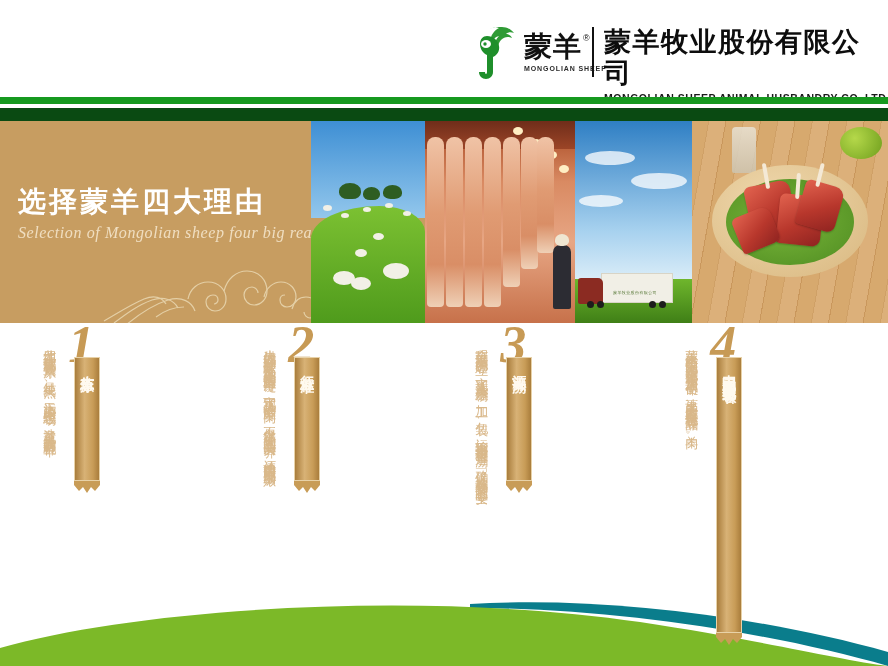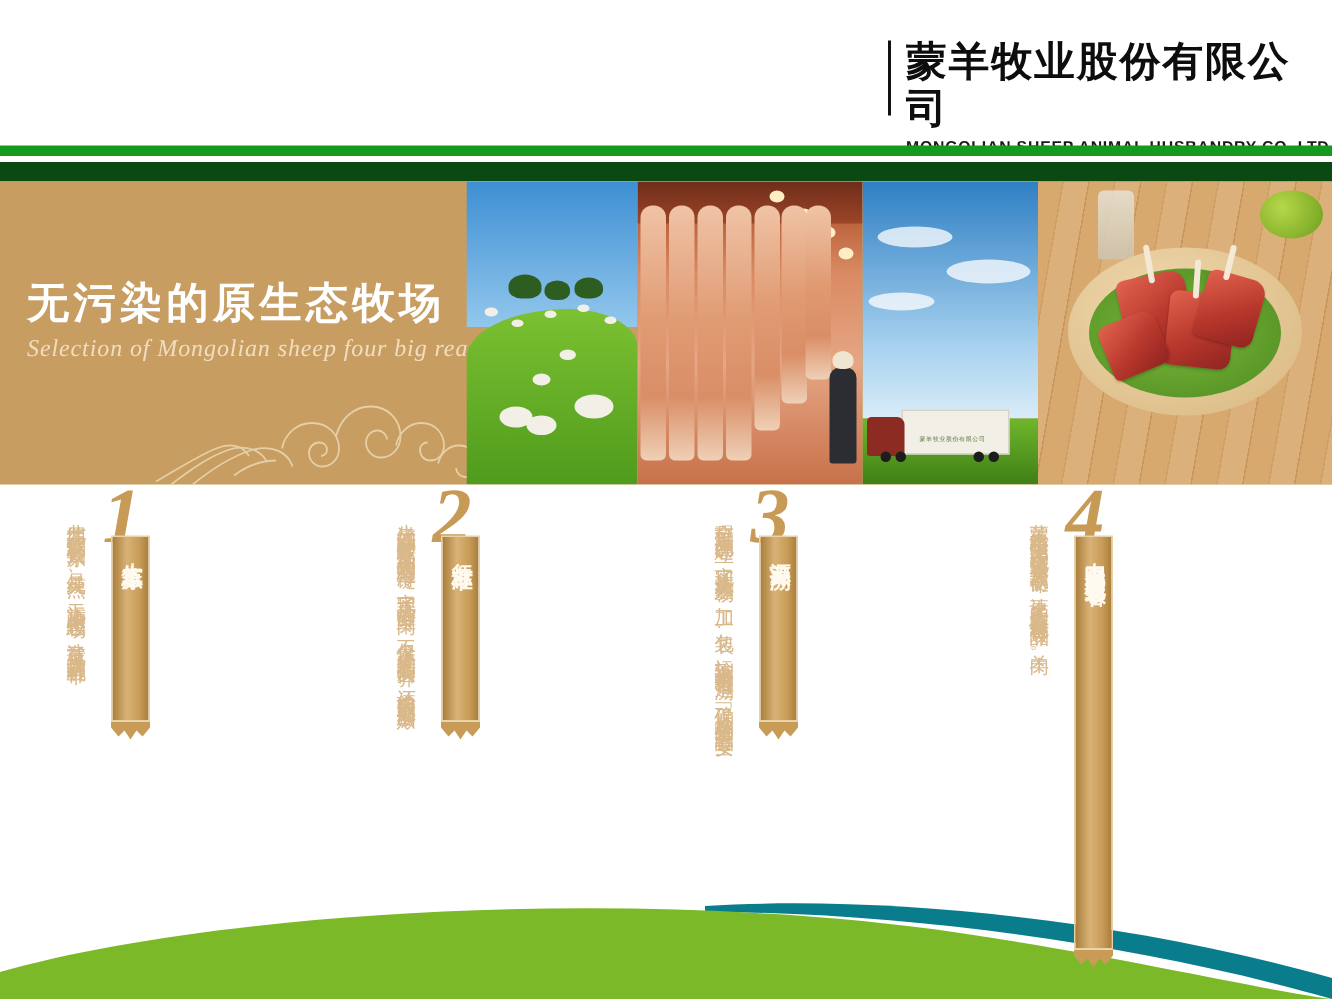--- a/index.html
+++ b/index.html
@@ -172,36 +172,51 @@
   .r4 .body-text { max-height:250px; }
 
   
   #waves { position:absolute; left:0; bottom:0; width:888px; height:110px; }
 </style>
 </head>
 <body>
 
 <div id="header">
 
+  <div id="logo-block">
+    <svg id="logo-mark" viewBox="0 0 46 56">
+      <path d="M30 3c4 0 9 2 12 6-3-1-6-1-8 1 3 0 5 2 6 4-4-2-8-1-11 2-2 2-3 5-3 8h-4c0-5 2-9 5-12-4 1-7 4-8 8-2-6 2-13 8-16-3-1-6-1-9 1 3-2 7-2 12-2z" fill="#2f9b35"></path>
+      <path d="M15 12c6 0 11 4 12 10 1 5-2 9-6 11v15c0 4-3 7-7 7s-7-3-7-7h6c0 1 .5 2 1 2s1-1 1-2V31c-4-2-7-6-7-11 0-5 3-8 7-8z" fill="#1f8f2b"></path>
+      <ellipse cx="14" cy="20" rx="5" ry="4" fill="#fff"></ellipse>
+      <circle cx="13" cy="20" r="1.7" fill="#1f8f2b"></circle>
+    </svg>
+    <div id="logo-wordmark">
+      <div id="logo-cn-row">
+        <span id="logo-cn">蒙羊</span>
+        <span id="logo-reg">®</span>
+      </div>
+      <div id="logo-en">MONGOLIAN SHEEP</div>
+    </div>
+  </div>
 
   <div id="logo-divider"></div>
 
   <div id="company-block">
     <div id="company-cn">蒙羊牧业股份有限公司</div>
     <div id="company-en">MONGOLIAN SHEEP ANIMAL HUSBANDRY CO. LTD</div>
   </div>
 </div>
 
 <div id="rule-bright"></div>
 <div id="rule-gap"></div>
 <div id="rule-dark"></div>
 
 <div id="banner">
 
-  <div id="banner-title">无污染的原生态牧场</div>
+  <div id="banner-title">选择蒙羊四大理由</div>
   <div id="banner-subtitle">Selection of Mongolian sheep four big reasons</div>
 
   <svg id="banner-swirl" viewBox="0 0 230 75" fill="none" stroke="#e4cfa6" stroke-width="1.2">
     <path d="M8 70c14-8 26-16 40-22 10-4 18-2 22 5"></path>
     <path d="M18 72c12-9 24-18 38-23 12-4 22 0 26 8"></path>
     <path d="M30 74c12-10 26-20 42-25 14-4 24 2 27 11"></path>
     <path d="M92 48c2-10 10-17 20-17 11 0 18 8 18 17 0 7-5 12-11 12-5 0-9-4-9-9 0-4 3-7 7-7 3 0 5 2 5 5 0 2-2 4-4 4"></path>
     <path d="M128 40c3-12 12-20 23-20 12 0 20 9 20 20 0 8-6 14-13 14-6 0-10-5-10-10 0-4 3-8 8-8 3 0 6 3 6 6"></path>
     <path d="M168 46c2-9 9-15 17-15 9 0 15 7 15 15 0 6-4 10-9 10-4 0-7-3-7-7 0-3 2-5 5-5"></path>
     <path d="M196 58c2-7 7-12 14-12 7 0 12 5 12 12 0 5-4 9-8 9-3 0-6-3-6-6"></path>

